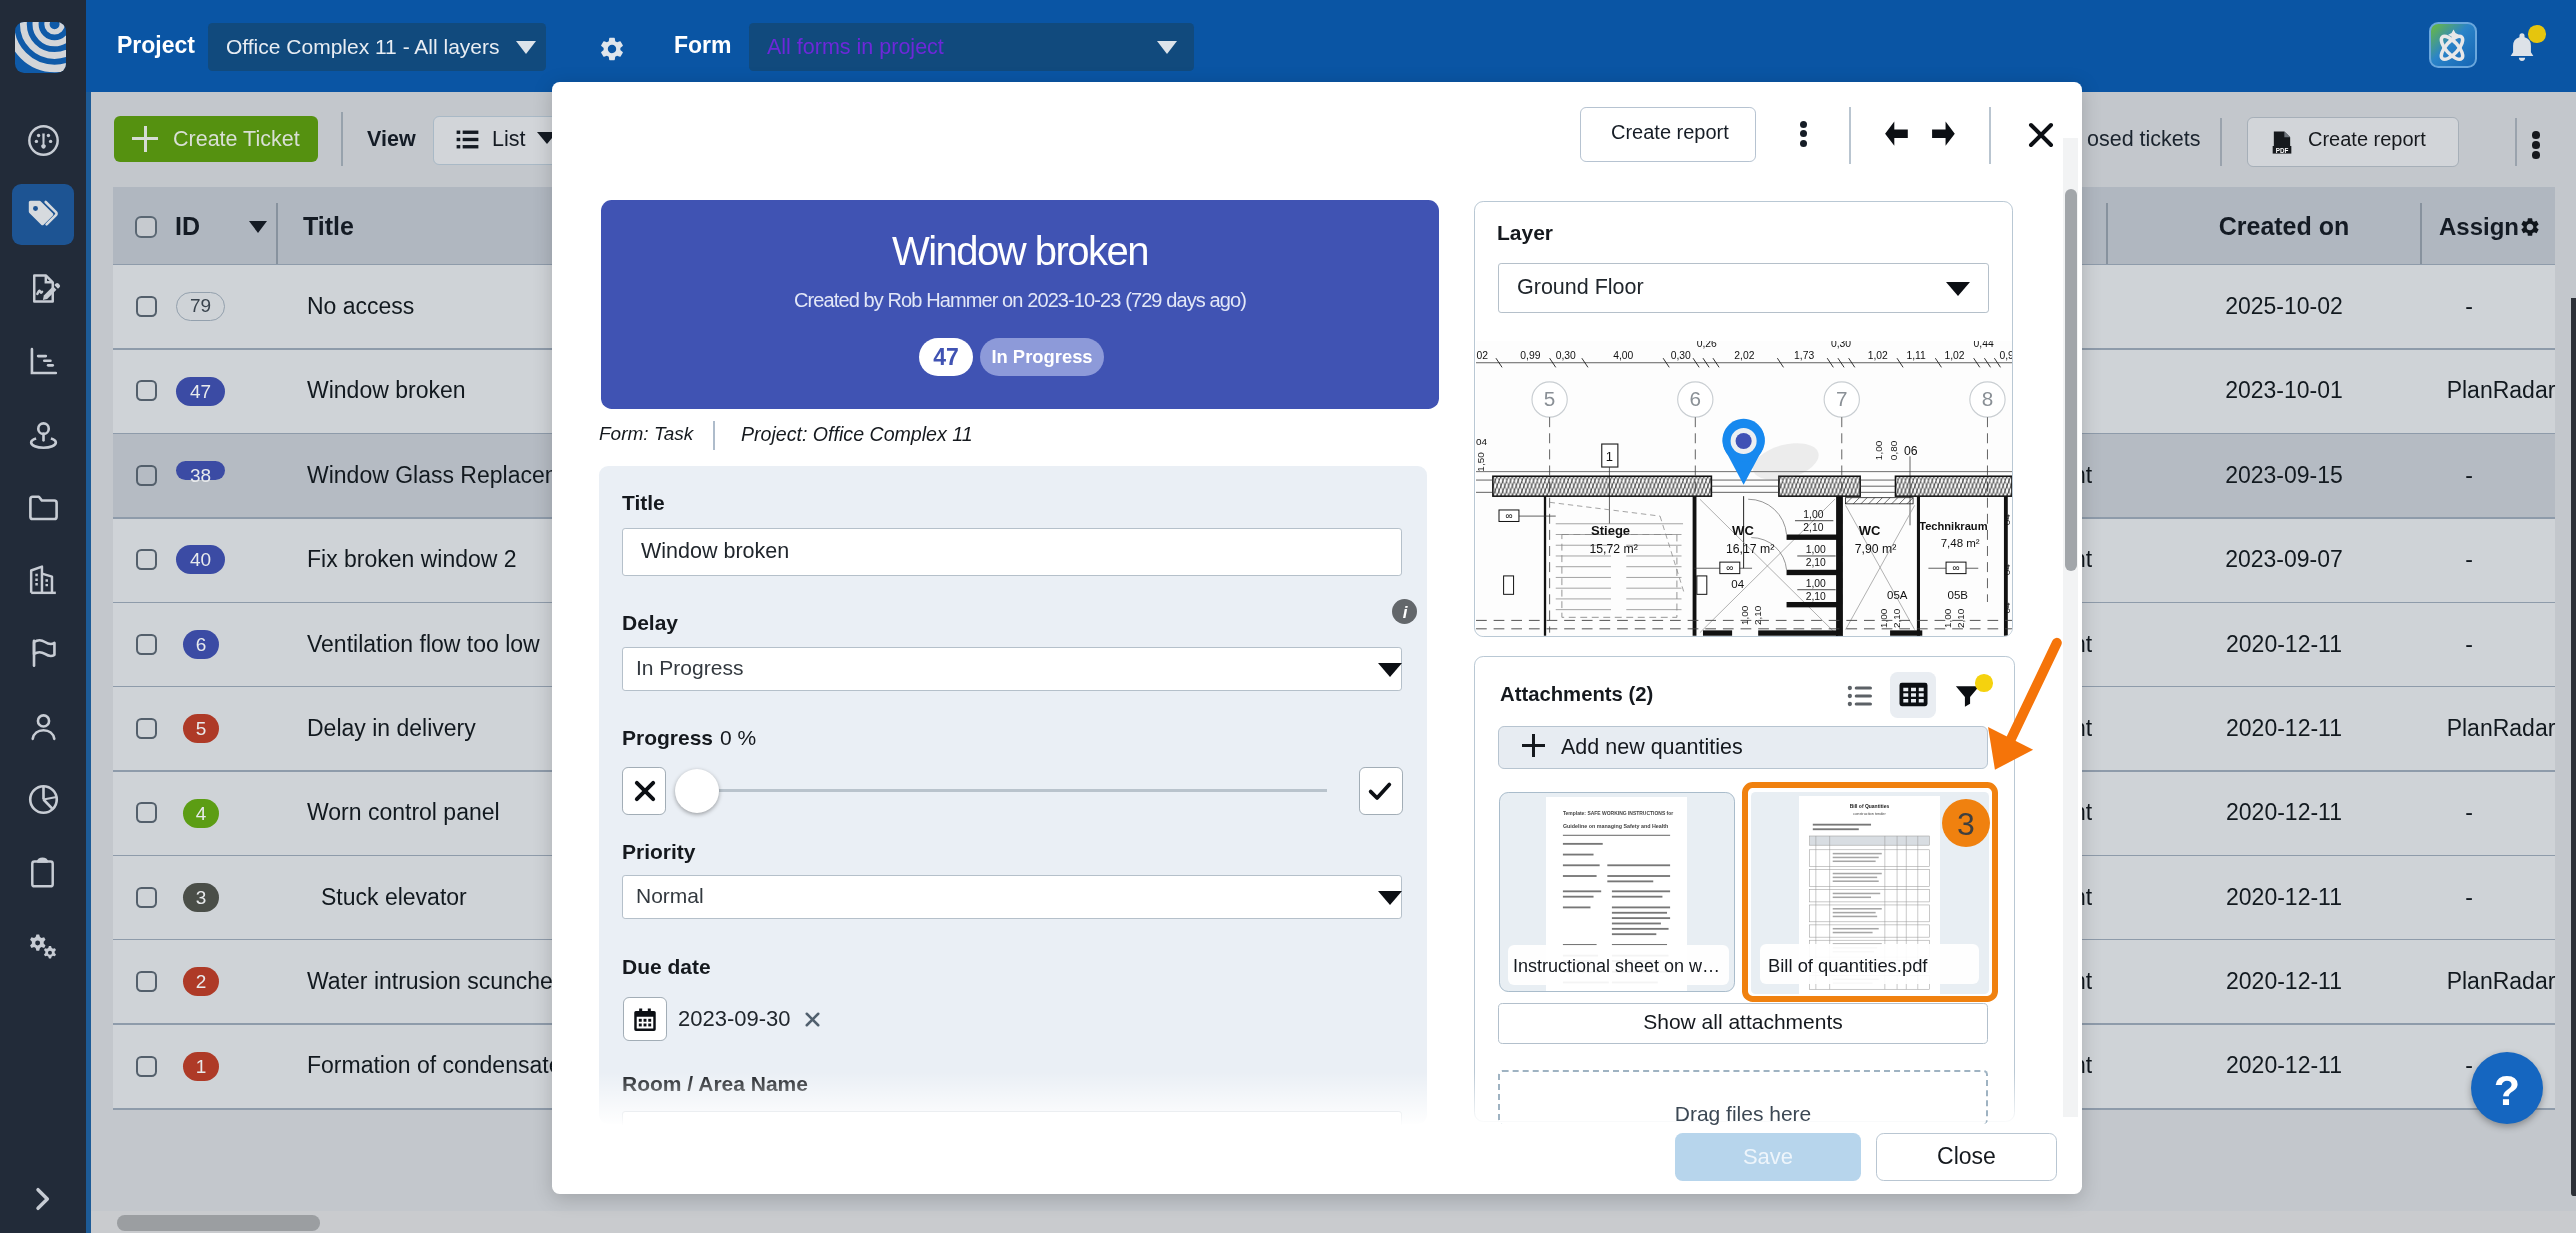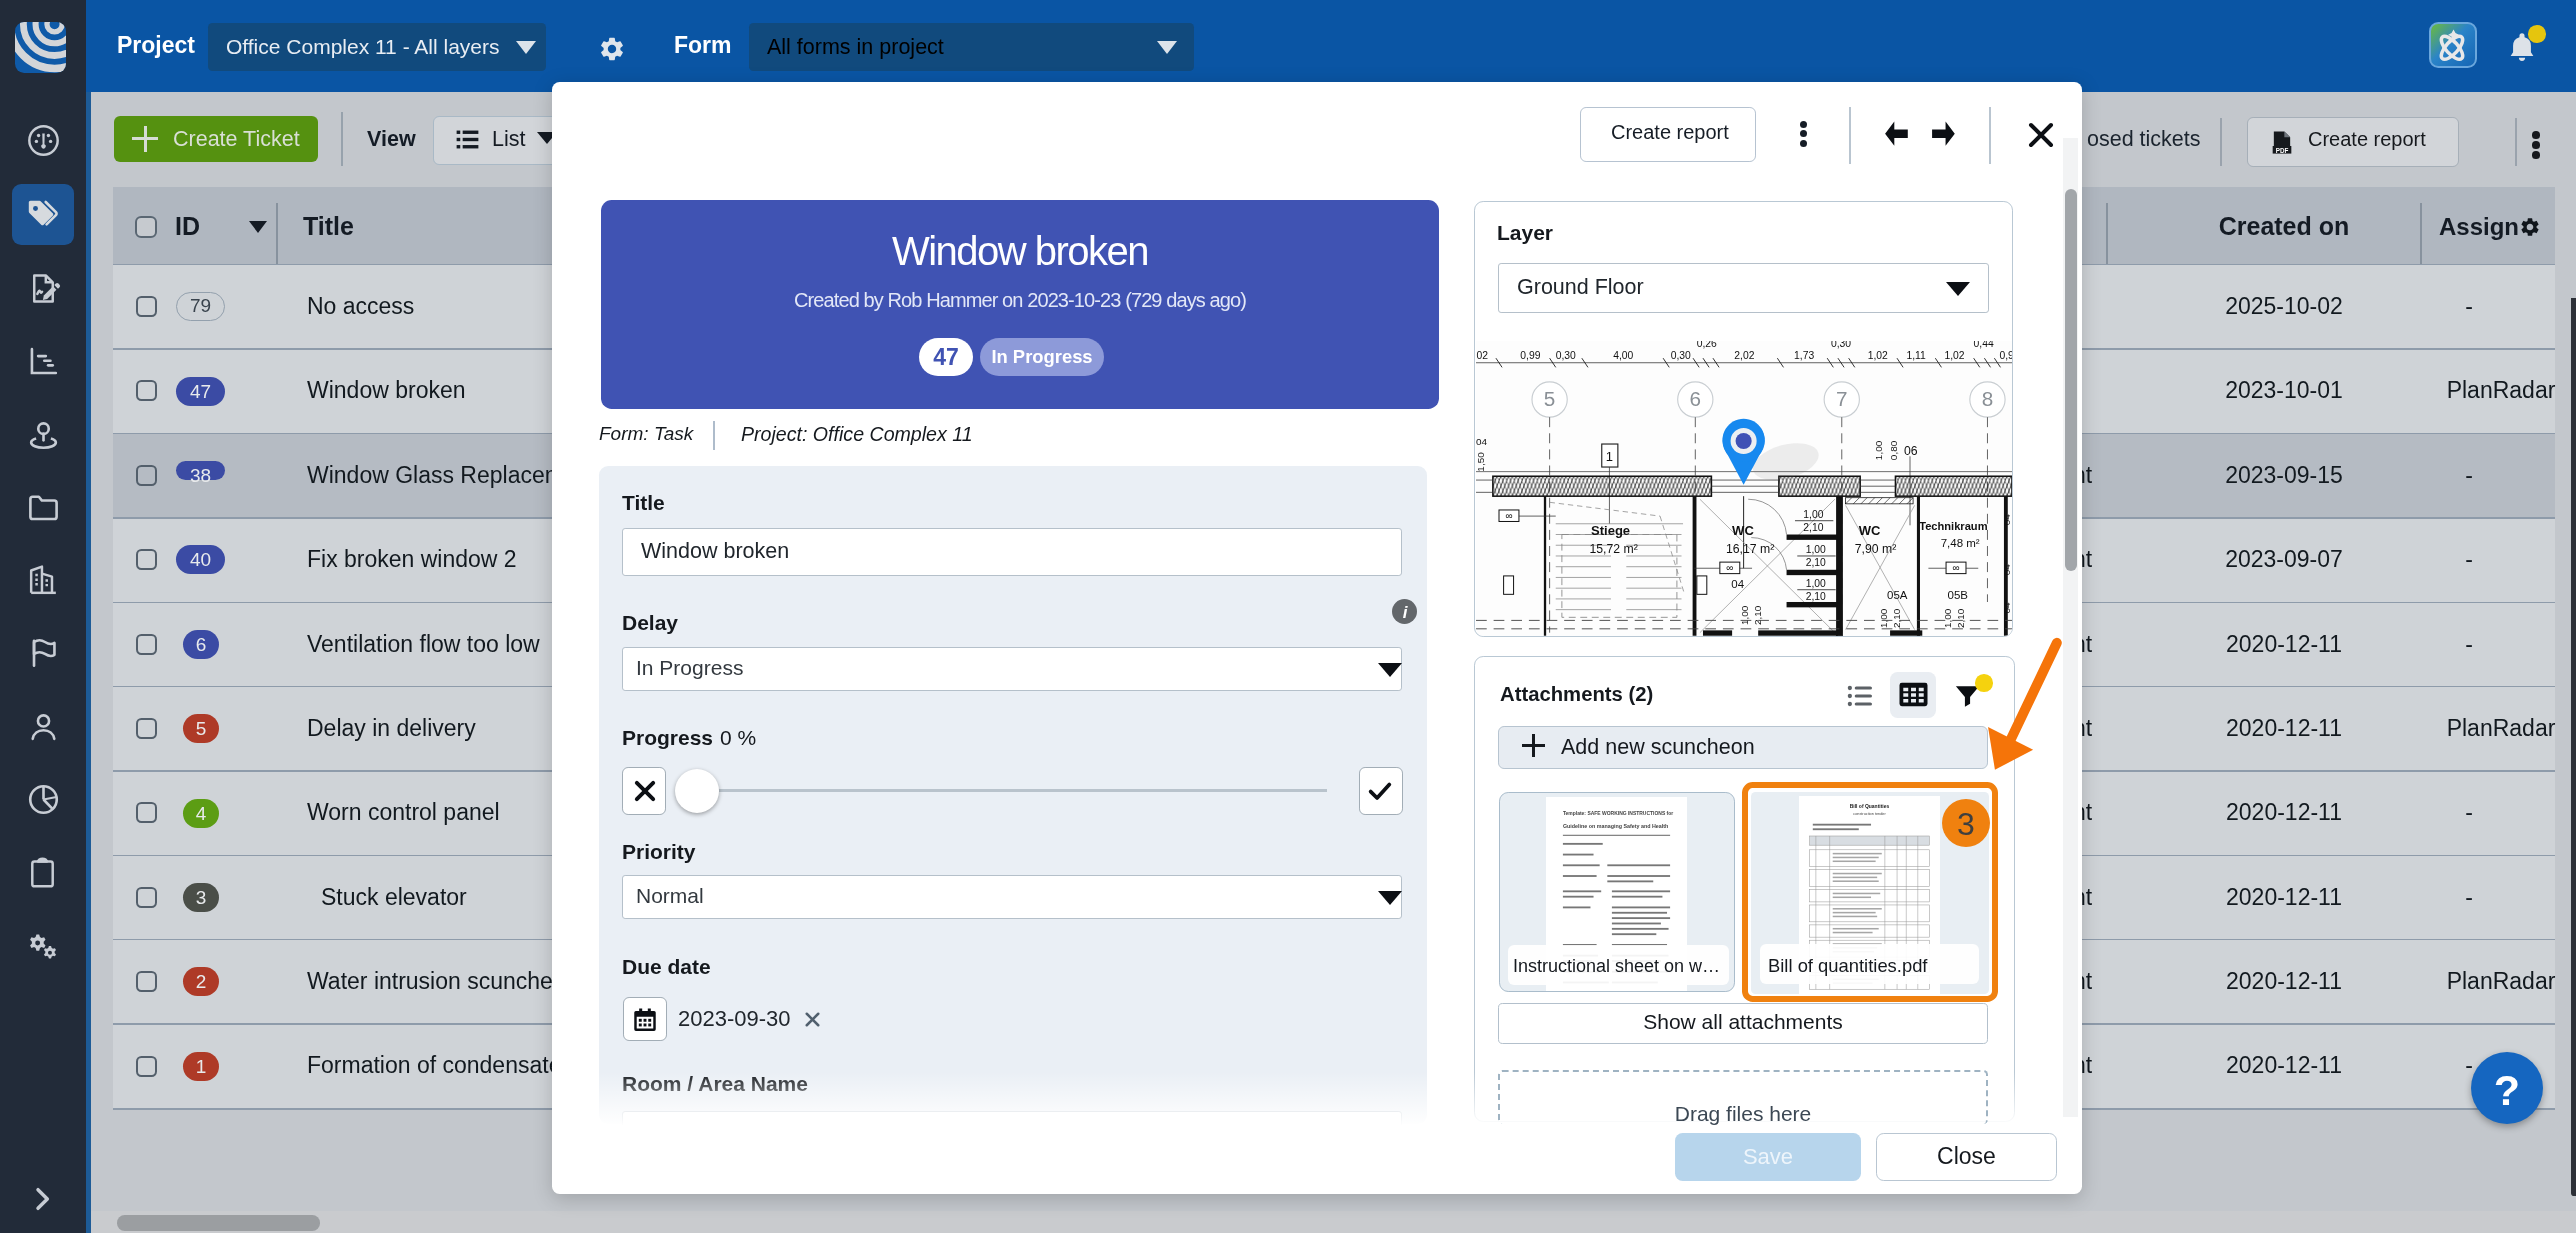--- a/index.html
+++ b/index.html
@@ -13,21 +13,21 @@
 <div class="abs" id="topbar" style="left:86px;top:0;width:2490px;height:92px;background:#0a55a4;"></div>
 <div class="abs" style="left:117px;top:32px;color:#fff;font-size:23px;font-weight:bold;">Project</div>
 <div class="abs" style="left:208px;top:23px;width:338px;height:48px;background:#114a7d;border-radius:4.6px;"></div>
 <div class="abs" style="left:226px;top:35px;color:#e8edf3;font-size:21px;">Office Complex 11 - All layers</div>
 <div class="abs" style="left:516px;top:41px;width:0;height:0;border-left:10.7px solid transparent;border-right:10.7px solid transparent;border-top:13px solid #dce3ea;"></div>
 <svg class="abs" style="left:598px;top:35px;" width="28" height="28" viewBox="0 0 24 24">
     <path fill="#dfe5ec" d="M19.14 12.94c.04-.3.06-.61.06-.94s-.02-.64-.07-.94l2.03-1.58a.49.49 0 0 0 .12-.61l-1.92-3.32a.49.49 0 0 0-.59-.22l-2.39.96c-.5-.38-1.03-.7-1.62-.94l-.36-2.54a.48.48 0 0 0-.48-.41h-3.84c-.24 0-.43.17-.47.41l-.36 2.54c-.59.24-1.13.57-1.62.94l-2.39-.96a.48.48 0 0 0-.59.22L2.73 8.87c-.12.21-.08.47.12.61l2.03 1.58c-.05.3-.09.63-.09.94s.02.64.07.94l-2.03 1.58a.49.49 0 0 0-.12.61l1.92 3.32c.12.22.37.29.59.22l2.39-.96c.5.38 1.03.7 1.62.94l.36 2.54c.05.24.24.41.48.41h3.84c.24 0 .44-.17.47-.41l.36-2.54c.59-.24 1.13-.56 1.62-.94l2.39.96c.22.08.47 0 .59-.22l1.92-3.32c.12-.22.07-.47-.12-.61l-2.01-1.58zM12 15.6A3.61 3.61 0 0 1 8.4 12c0-1.98 1.62-3.6 3.6-3.6s3.6 1.62 3.6 3.6-1.62 3.6-3.6 3.6z"></path>
   </svg>
 <div class="abs" style="left:674px;top:32px;color:#fff;font-size:23px;font-weight:bold;">Form</div>
 <div class="abs" style="left:749px;top:23px;width:445px;height:48px;background:#114a7d;border-radius:4.6px;"></div>
-<div class="abs" style="left:767px;top:35px;color:#000000;font-size:21.5px;">All forms in project</div>
+<div class="abs" style="left:767px;top:35px;color:#6d28d9;font-size:21.5px;">All forms in project</div>
 <div class="abs" style="left:1157px;top:41px;width:0;height:0;border-left:10.7px solid transparent;border-right:10.7px solid transparent;border-top:13px solid #dce3ea;"></div>
 
 <div class="abs" style="left:2429px;top:22px;width:48px;height:46px;border-radius:9.2px;border:2.3px solid #6aa7dd;background:linear-gradient(135deg,#6cbb3c 0%,#2b84c8 45%,#1565b4 100%);"></div>
 <svg class="abs" style="left:2433px;top:27px;" width="38" height="37" viewBox="0 0 50 48">
   <g fill="none" stroke="#e8e8e8" stroke-width="4.6">
     <ellipse cx="25" cy="27" rx="19" ry="8" transform="rotate(48 25 27)"></ellipse>
     <ellipse cx="25" cy="27" rx="19" ry="8" transform="rotate(-48 25 27)"></ellipse>
   </g>
   <path fill="#e8e8e8" d="M27 3 l2.6 4.4 4.4 2.6 -4.4 2.6 -2.6 4.4 -2.6 -4.4 -4.4 -2.6 4.4 -2.6 z"></path>
 </svg>
@@ -604,21 +604,21 @@
 <svg class="abs" style="left:1952px;top:681px;" width="31" height="31" viewBox="0 0 24 24">
     <path fill="#0b0e12" d="M3 4h18l-7 8.4v5.2L10 20v-7.6z"></path>
   </svg>
 <div class="abs" style="left:1975px;top:674px;width:17.6px;height:17.6px;border-radius:50%;background:#f5d20e;"></div>
 
 <div class="abs" style="left:1498px;top:726px;width:490px;height:43px;background:#e7ecf2;border:1.5px solid #b7c4d0;border-radius:6.1px;"></div>
 <div class="abs" style="left:1522px;top:734px;width:23px;height:23px;">
   <div class="abs" style="left:10px;top:0;width:3.1px;height:23px;background:#15191e;"></div>
   <div class="abs" style="left:0;top:10px;width:23px;height:3.1px;background:#15191e;"></div>
 </div>
-<div class="abs" style="left:1561px;top:735px;color:#15191e;font-size:21.5px;">Add new scuncheon</div>
+<div class="abs" style="left:1561px;top:735px;color:#15191e;font-size:21.5px;">Add new quantities</div>
 
 <div class="abs" style="left:1499px;top:792px;width:236px;height:200px;background:#e8eef3;border:1.5px solid #a9bccb;border-radius:9.2px;overflow:hidden;">
   <div class="abs" style="left:46px;top:3.8px;width:141px;height:196px;background:#fff;"></div>
   <svg class="abs" style="left:46px;top:3.8px;" width="141" height="196" viewBox="0 0 184 256">
     <text x="22" y="24" font-size="6.5" font-weight="bold" fill="#444" font-family="Liberation Sans">Template: SAFE WORKING INSTRUCTIONS for</text>
     <text x="22" y="40" font-size="7" font-weight="bold" fill="#444" font-family="Liberation Sans">Guideline on managing Safety and Health</text>
     <line x1="22" y1="50" x2="162" y2="50" stroke="#555" stroke-width="1.2"></line>
     <g fill="#777">
       <rect x="22" y="60" width="52" height="2.4"></rect>
         <rect x="22" y="74" width="40" height="2.4"></rect>

